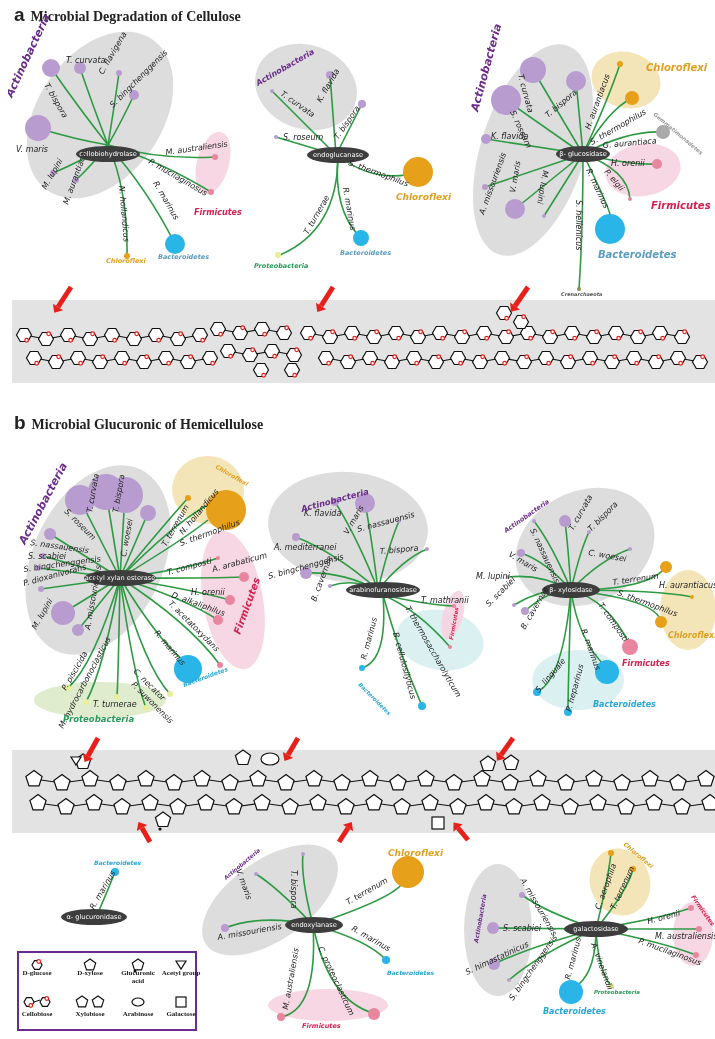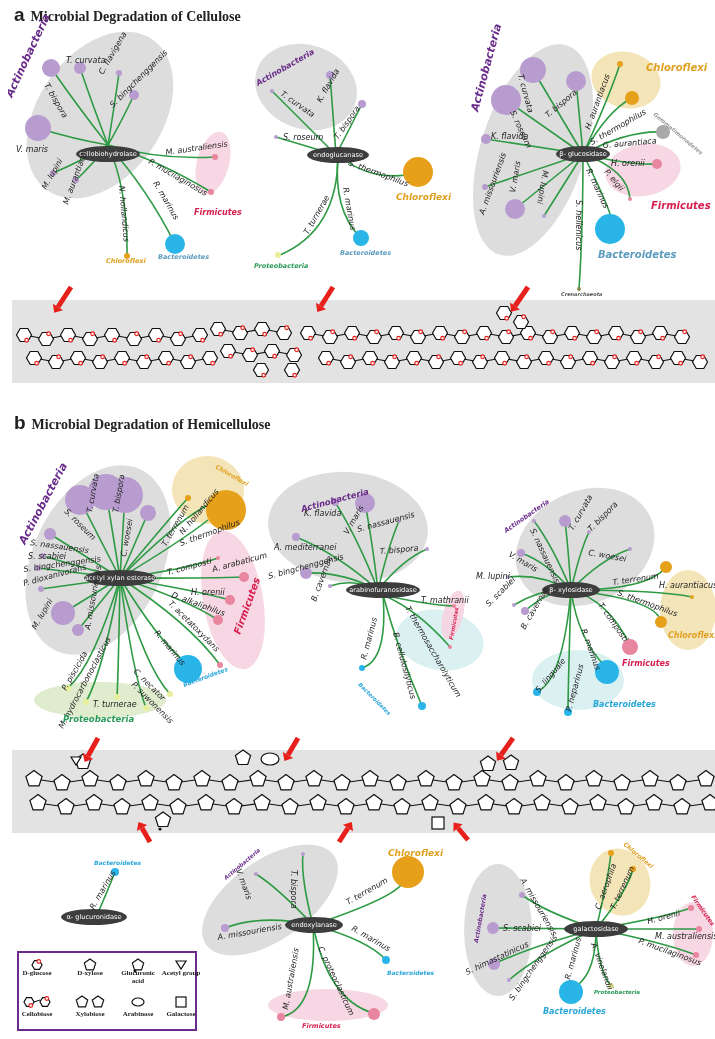--- a/index.html
+++ b/index.html
@@ -14,21 +14,21 @@
   .legend-label{font-family:"Liberation Serif",serif;font-size:7px;fill:#222;font-weight:bold;}
 </style>
 </head>
 <body>
 
 <div id="stage">
   <div class="panel-title" style="left:6px;top:4px;">
     <span class="panel-letter">a</span><span>Microbial Degradation of Cellulose</span>
   </div>
   <div class="panel-title" style="left:6px;top:412px;">
-    <span class="panel-letter">b</span><span>Microbial Degradation of Hemicellulose</span>
+    <span class="panel-letter">b</span><span>Microbial Glucuronic of Hemicellulose</span>
   </div>
 
   <svg id="canvas" width="715" height="1039" style="position:absolute;left:0;top:0;">
     <g id="g-bands">
         <rect x="4" y="300" width="711" height="83" fill="#e3e3e3"></rect>
         <rect x="4" y="750" width="711" height="83" fill="#e3e3e3"></rect>
         <line x1="16" y1="335" x2="38" y2="339" stroke="#111" stroke-width="1.2"></line>
         <line x1="38" y1="339" x2="60" y2="335" stroke="#111" stroke-width="1.2"></line>
         <line x1="60" y1="335" x2="82" y2="339" stroke="#111" stroke-width="1.2"></line>
         <line x1="82" y1="339" x2="104" y2="335" stroke="#111" stroke-width="1.2"></line>

